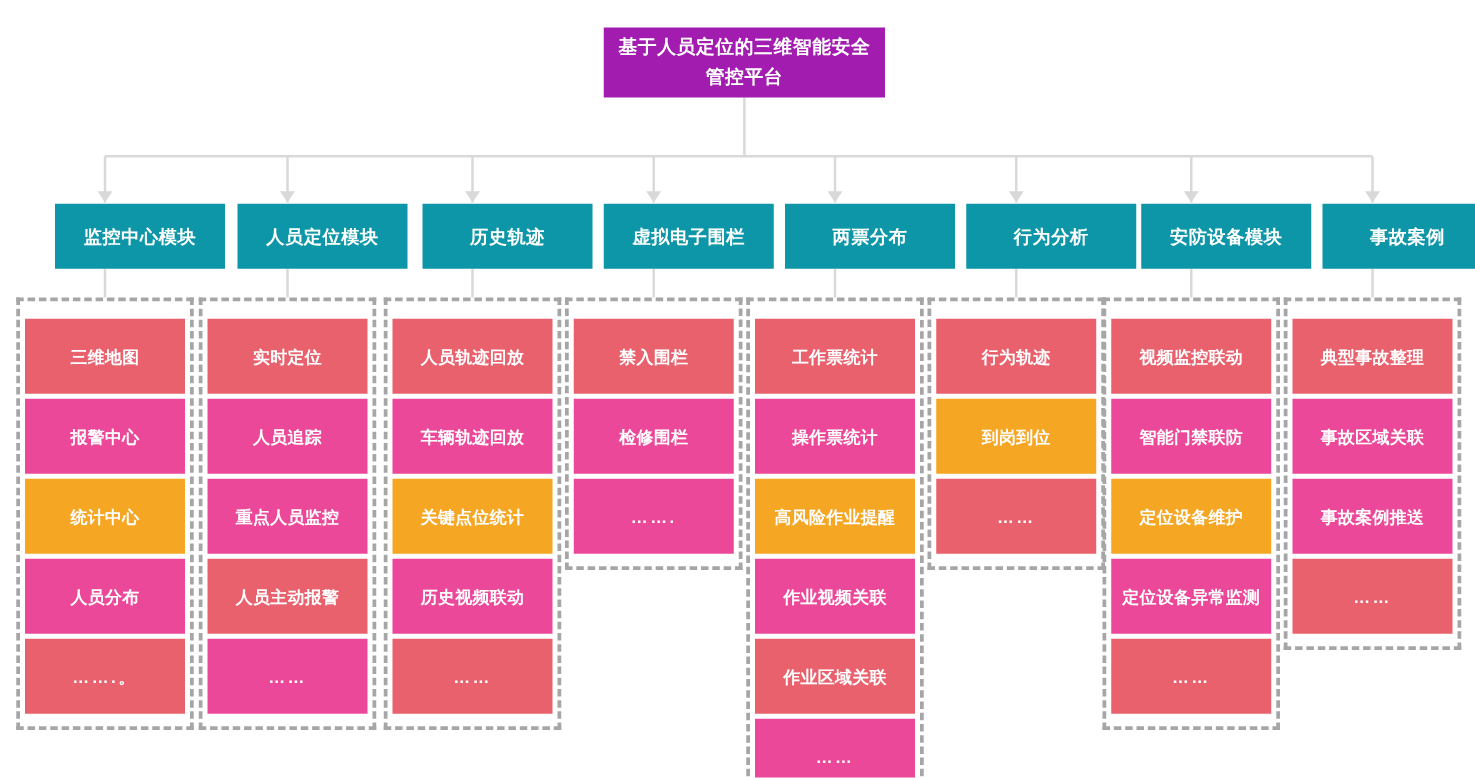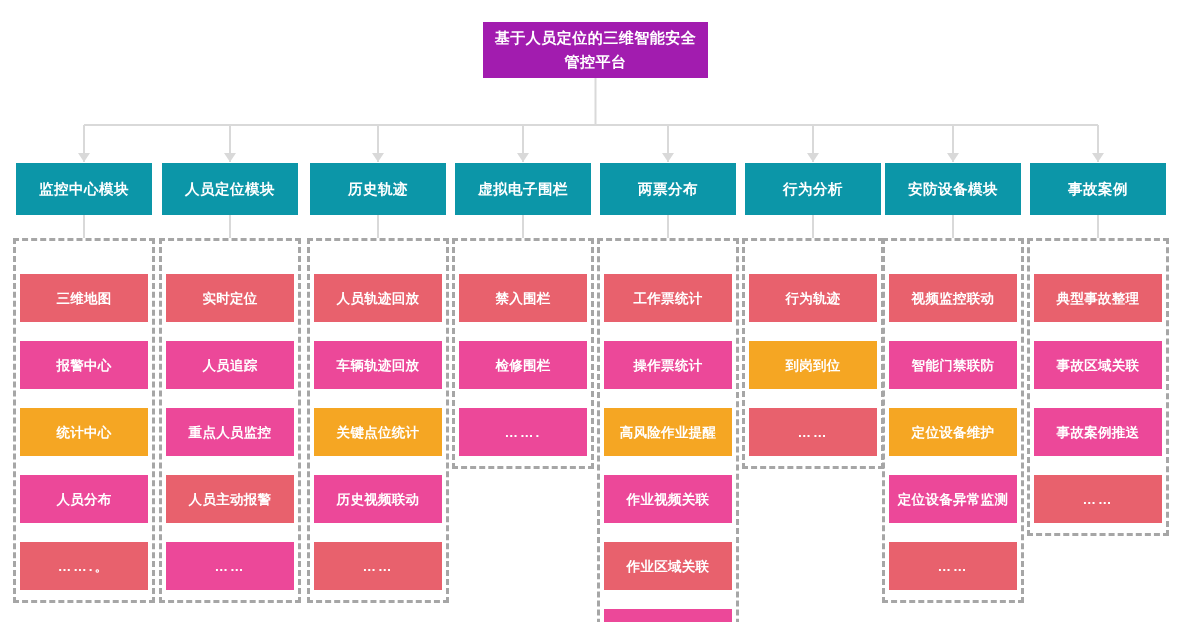--- a/index.html
+++ b/index.html
@@ -74,48 +74,48 @@
     color: #ffffff;
     font-size: 14.5px;
     font-weight: bold;
     display: flex;
     align-items: center;
     justify-content: center;
     text-align: center;
     box-sizing: border-box;
     padding: 0 4px;
     letter-spacing: 0.5px;
+    margin-left: 28px;
   }
 
   .group {
     position: absolute;
     left: -3px;
     top: 75px;
     width: 142px;
     border: 3px dashed #a6a6a6;
     box-sizing: border-box;
     padding: 14px 4px 10px 4px;
     background: transparent;
   }
 
   .item {
-    height: 48px;
+    height: 60px;
     margin-bottom: 4px;
     color: #ffffff;
     font-size: 13.5px;
     font-weight: bold;
     display: flex;
     align-items: center;
     justify-content: center;
     text-align: center;
     box-sizing: border-box;
     padding: 0 5px;
     line-height: 17px;
     letter-spacing: 0.3px;
-    margin-top: 19px;
   }
   .item:last-child { margin-bottom: 0; }
 
   .c-red   { background: #e8616d; }
   .c-teal  { background: #ec4899; }
   .c-amber { background: #f5a623; }
 
   .dots { letter-spacing: 2px; }
 </style>
 </head>

